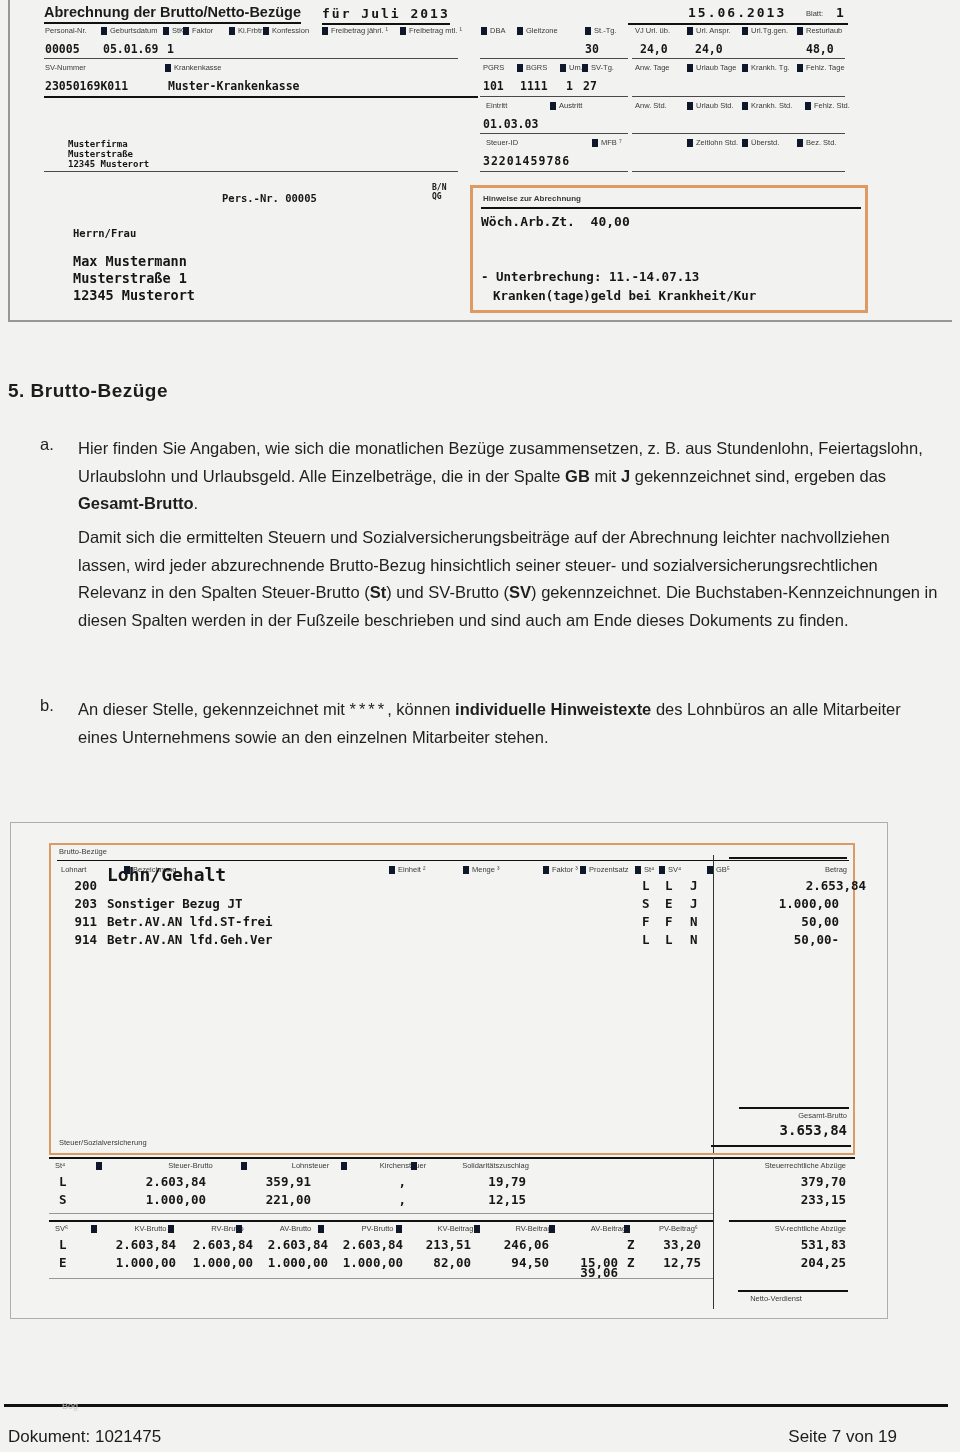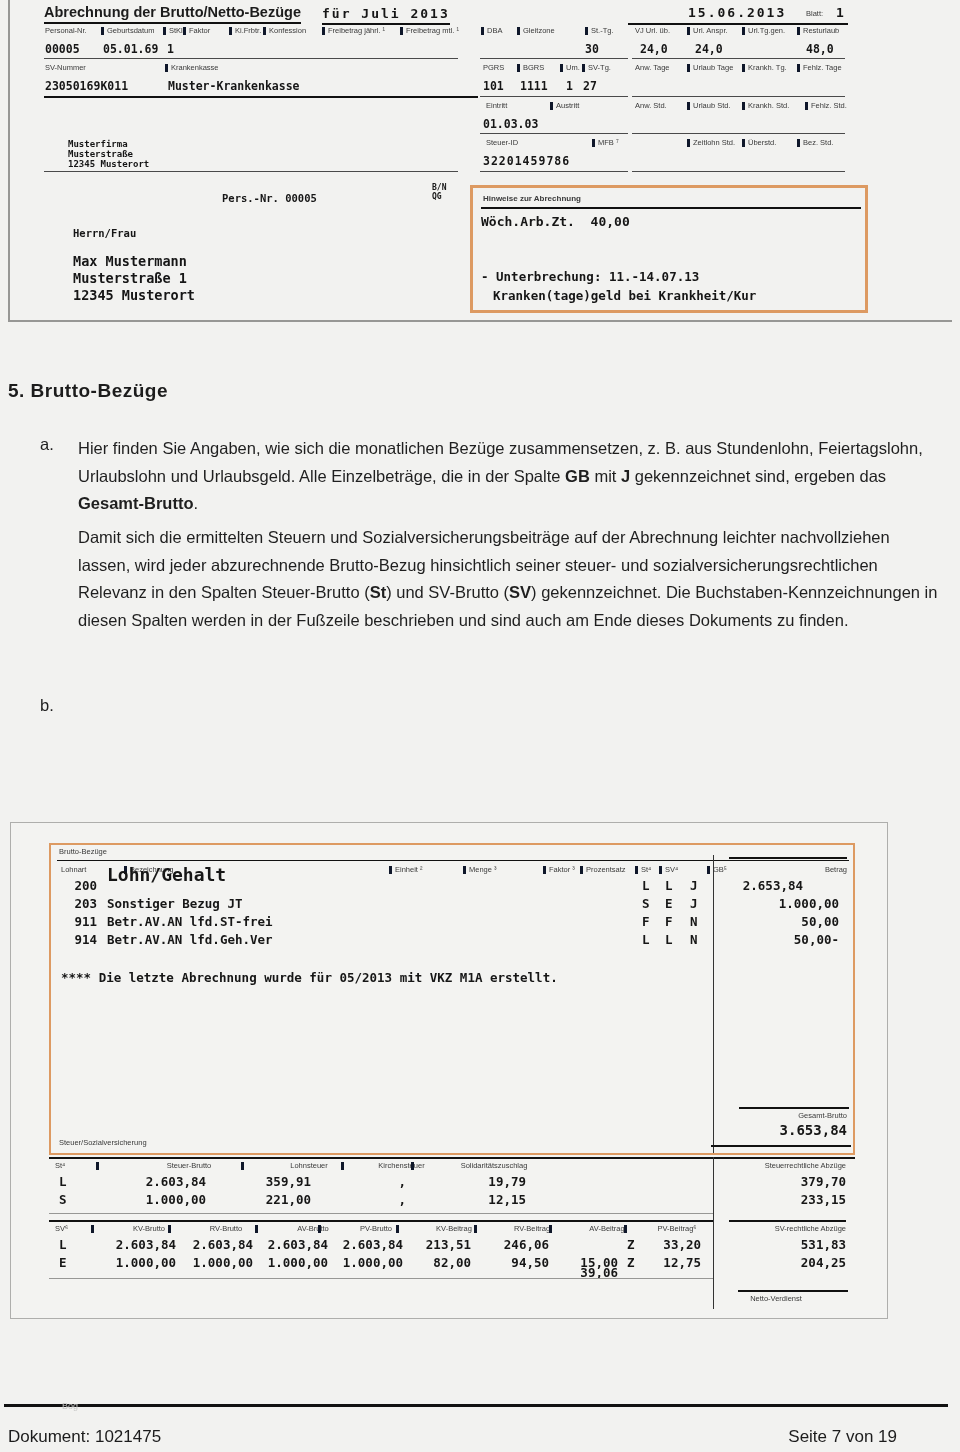--- a/index.html
+++ b/index.html
@@ -7,21 +7,21 @@
   html,body{width:960px;height:1452px;}
   body{
     position:relative;
     background:#f2f2f0;
     font-family:"Liberation Sans",sans-serif;
     color:#1c1c1c;
     overflow:hidden;
   }
   .abs{position:absolute;}
   .lbl{position:absolute;font-size:7.5px;color:#3a3a3a;white-space:nowrap;line-height:1.1;}
-  .tick{border-left:3px solid #0f172a;padding-left:3px;}
+  .tick{border-left:6px solid #0f172a;padding-left:3px;}
   .m{position:absolute;font-family:"DejaVu Sans Mono","Liberation Mono",monospace;font-weight:600;color:#161616;white-space:pre;line-height:1.1;}
   .ms{font-size:11.5px;}
   .mt{font-size:13px;}
   .line{position:absolute;background:#4a4a4a;height:1px;}
   .bline{position:absolute;background:#111;}
   .gline{position:absolute;background:#979795;}
   .r{text-align:right;}
   .c{text-align:center;}
   .para{position:absolute;font-size:16.5px;line-height:27.6px;color:#1f1f1f;}
   .itemlab{position:absolute;font-size:16.5px;color:#1f1f1f;}
@@ -142,20 +142,23 @@
   <div class="itemlab" style="left:40px;top:65px;">a.</div>
   <div class="para" style="left:78px;top:65px;width:854px;">
     <span>Hier finden Sie Angaben, wie sich die monatlichen Bezüge zusammensetzen, z. B. aus Stundenlohn, Feiertagslohn, Urlaubslohn und Urlaubsgeld. Alle Einzelbeträge, die in der Spalte </span><b>GB</b><span> mit </span><b>J</b><span> gekennzeichnet sind, ergeben das </span><b>Gesamt-Brutto</b><span>.</span>
   </div>
 
   <div class="para" style="left:78px;top:154px;width:860px;">
     <span>Damit sich die ermittelten Steuern und Sozialversicherungsbeiträge auf der Abrechnung leichter nachvollziehen lassen, wird jeder abzurechnende Brutto-Bezug hinsichtlich seiner steuer- und sozialversicherungsrechtlichen Relevanz in den Spalten Steuer-Brutto (</span><b>St</b><span>) und SV-Brutto (</span><b>SV</b><span>) gekennzeichnet. Die Buchstaben-Kennzeichnungen in diesen Spalten werden in der Fußzeile beschrieben und sind auch am Ende dieses Dokuments zu finden.</span>
   </div>
 
   <div class="itemlab" style="left:40px;top:326px;">b.</div>
+  <div class="para" style="left:78px;top:326px;width:860px;">
+    <span>An dieser Stelle, gekennzeichnet mit </span><span class="stars">****</span><span>, können </span><b>individuelle Hinweistexte</b><span> des Lohnbüros an alle Mitarbeiter eines Unternehmens sowie an den einzelnen Mitarbeiter stehen.</span>
+  </div>
 </div>
 
 <div id="bottom-slip">
 
   <div class="orange-frame" style="left:38px;top:20px;width:806px;height:312px;">
     <div class="lbl" style="left:8px;top:3px;">Brutto-Bezüge</div>
     <div class="bline" style="left:6px;top:15px;width:792px;height:1px;"></div>
 
     <span class="lbl" style="left:10px;top:21px;">Lohnart</span>
     <span class="lbl tick" style="left:73px;top:21px;">Bezeichnung</span>
@@ -168,21 +171,21 @@
     <span class="lbl tick" style="left:631px;top:21px;margin-left:25px;">GB⁵</span>
     <div class="bline" style="left:678px;top:12px;width:118px;height:2px;"></div>
     <span class="lbl r" style="left:690px;top:21px;width:106px;">Betrag</span>
     <div class="vline" style="left:662px;top:10px;height:298px;"></div>
 
     <span class="m r" style="left:2px;top:34px;width:44px;font-size:12.5px;">200</span>
     <span class="m" style="left:56px;top:20px;font-size:18px;">Lohn/Gehalt</span>
     <span class="m" style="left:591px;top:34px;font-size:12.5px;">L</span>
     <span class="m" style="left:614px;top:34px;font-size:12.5px;">L</span>
     <span class="m" style="left:639px;top:34px;font-size:12.5px;">J</span>
-    <span class="m r" style="left:610px;top:34px;width:142px;font-size:12.5px;">2.653,84</span>
+    <span class="m r" style="left:673px;top:34px;width:142px;font-size:12.5px;">2.653,84</span>
 
     <span class="m r" style="left:2px;top:52px;width:44px;font-size:12.5px;">203</span>
     <span class="m" style="left:56px;top:52px;font-size:12.5px;">Sonstiger Bezug JT</span>
     <span class="m" style="left:591px;top:52px;font-size:12.5px;">S</span>
     <span class="m" style="left:614px;top:52px;font-size:12.5px;">E</span>
     <span class="m" style="left:639px;top:52px;font-size:12.5px;">J</span>
     <span class="m r" style="left:646px;top:52px;width:142px;font-size:12.5px;">1.000,00</span>
 
     <span class="m r" style="left:2px;top:70px;width:44px;font-size:12.5px;">911</span>
     <span class="m" style="left:56px;top:70px;font-size:12.5px;">Betr.AV.AN lfd.ST-frei</span>
@@ -191,21 +194,20 @@
     <span class="m" style="left:639px;top:70px;font-size:12.5px;">N</span>
     <span class="m r" style="left:646px;top:70px;width:142px;font-size:12.5px;">50,00</span>
 
     <span class="m r" style="left:2px;top:88px;width:44px;font-size:12.5px;">914</span>
     <span class="m" style="left:56px;top:88px;font-size:12.5px;">Betr.AV.AN lfd.Geh.Ver</span>
     <span class="m" style="left:591px;top:88px;font-size:12.5px;">L</span>
     <span class="m" style="left:614px;top:88px;font-size:12.5px;">L</span>
     <span class="m" style="left:639px;top:88px;font-size:12.5px;">N</span>
     <span class="m r" style="left:646px;top:88px;width:142px;font-size:12.5px;">50,00-</span>
 
-    <div class="m" style="left:10px;top:126px;font-size:12.5px;">**** Die letzte Abrechnung wurde für 05/2013 mit VKZ M1A erstellt.</div>
 
     <div class="bline" style="left:688px;top:262px;width:110px;height:2px;"></div>
     <span class="lbl r" style="left:640px;top:267px;width:156px;">Gesamt-Brutto</span>
     <span class="m r" style="left:640px;top:278px;width:156px;font-size:14px;">3.653,84</span>
     <div class="bline" style="left:660px;top:300px;width:140px;height:2px;"></div>
 
     <span class="lbl" style="left:8px;top:294px;">Steuer/Sozialversicherung</span>
   </div>
 
   <div class="bline" style="left:38px;top:334px;width:806px;height:2px;"></div>
@@ -233,21 +235,21 @@
   <span class="m r" style="left:655px;top:370px;width:180px;font-size:12.5px;">233,15</span>
 
   <div class="gline" style="left:38px;top:390px;width:664px;height:1px;"></div>
 
   <div class="bline" style="left:38px;top:397px;width:664px;height:2px;"></div>
   <div class="bline" style="left:718px;top:397px;width:117px;height:2px;"></div>
 
   <span class="lbl" style="left:44px;top:402px;">SV⁶</span>
   <span class="lbl c tick" style="left:80px;top:402px;width:110px;">KV-Brutto</span>
   <span class="lbl c tick" style="left:157px;top:402px;width:110px;">RV-Brutto</span>
-  <span class="lbl c tick" style="left:244px;top:402px;width:110px;text-align:center;">AV-Brutto</span>
+  <span class="lbl c tick" style="left:225px;top:402px;width:110px;text-align:center;">AV-Brutto</span>
   <span class="lbl c tick" style="left:307px;top:402px;width:110px;">PV-Brutto</span>
   <span class="lbl c tick" style="left:385px;top:402px;width:110px;">KV-Beitrag</span>
   <span class="lbl c tick" style="left:463px;top:402px;width:110px;">RV-Beitrag</span>
   <span class="lbl c tick" style="left:538px;top:402px;width:110px;">AV-Beitrag</span>
   <span class="lbl c tick" style="left:613px;top:402px;width:100px;">PV-Beitrag⁶</span>
   <span class="lbl r" style="left:655px;top:402px;width:180px;">SV-rechtliche Abzüge</span>
 
   <span class="m" style="left:48px;top:415px;font-size:12.5px;">L</span>
   <span class="m r" style="left:45px;top:415px;width:120px;font-size:12.5px;">2.603,84</span>
   <span class="m r" style="left:122px;top:415px;width:120px;font-size:12.5px;">2.603,84</span>

